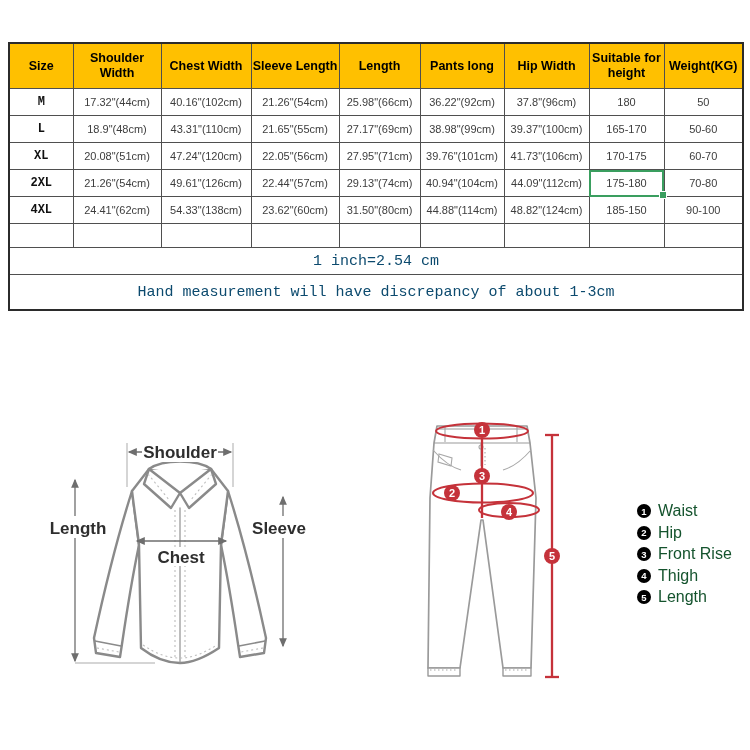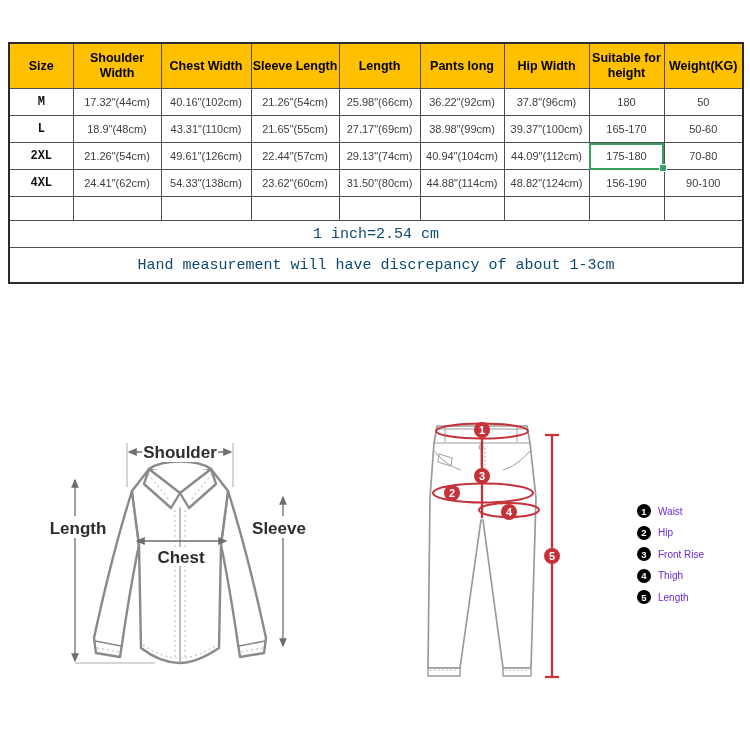--- a/index.html
+++ b/index.html
@@ -26,21 +26,21 @@
 
   
   .shirt-svg{position:absolute;left:30px;top:405px;width:300px;height:300px;}
   .pants-svg{position:absolute;left:425px;top:410px;width:150px;height:292px;}
 
   .legend{position:absolute;left:637px;top:504px;}
   .legend-row{display:flex;align-items:center;margin-bottom:7.5px;height:14px;}
   .lnum{width:14px;height:14px;border-radius:50%;background:#000;color:#fff;font-size:9.5px;
         font-weight:bold;display:flex;align-items:center;justify-content:center;
         margin-right:7px;flex:0 0 14px;}
-  .llabel{font-size:10px;color:#6d28d9;white-space:nowrap;}
+  .llabel{font-size:16px;color:#14532d;white-space:nowrap;}
 
   .diag-label{font-family:"Liberation Sans",sans-serif;font-weight:bold;font-size:17px;fill:#2e2e2e;}
   .marker-num{font-family:"Liberation Sans",sans-serif;font-weight:bold;font-size:11px;fill:#fff;}
 </style>
 </head>
 <body>
 
 <div class="canvas">
 
   <table class="size-table">
@@ -85,39 +85,50 @@
           <td>18.9"(48cm)</td>
           <td>43.31"(110cm)</td>
           <td>21.65"(55cm)</td>
           <td>27.17"(69cm)</td>
           <td>38.98"(99cm)</td>
           <td>39.37"(100cm)</td>
           <td>165-170</td>
           <td>50-60</td>
         </tr>
         <tr>
+          <td class="size-cell">XL</td>
+          <td>20.08"(51cm)</td>
+          <td>47.24"(120cm)</td>
+          <td>22.05"(56cm)</td>
+          <td>27.95"(71cm)</td>
+          <td>39.76"(101cm)</td>
+          <td>41.73"(106cm)</td>
+          <td>170-175</td>
+          <td>60-70</td>
+        </tr>
+        <tr>
           <td class="size-cell">2XL</td>
           <td>21.26"(54cm)</td>
           <td>49.61"(126cm)</td>
           <td>22.44"(57cm)</td>
           <td>29.13"(74cm)</td>
           <td>40.94"(104cm)</td>
           <td>44.09"(112cm)</td>
           <td class="selected">175-180</td>
           <td>70-80</td>
         </tr>
         <tr>
           <td class="size-cell">4XL</td>
           <td>24.41"(62cm)</td>
           <td>54.33"(138cm)</td>
           <td>23.62"(60cm)</td>
           <td>31.50"(80cm)</td>
           <td>44.88"(114cm)</td>
           <td>48.82"(124cm)</td>
-          <td>156-190</td>
+          <td>185-150</td>
           <td>90-100</td>
         </tr>
         <tr class="empty-row">
           <td></td>
           <td></td>
           <td></td>
           <td></td>
           <td></td>
           <td></td>
           <td></td>

